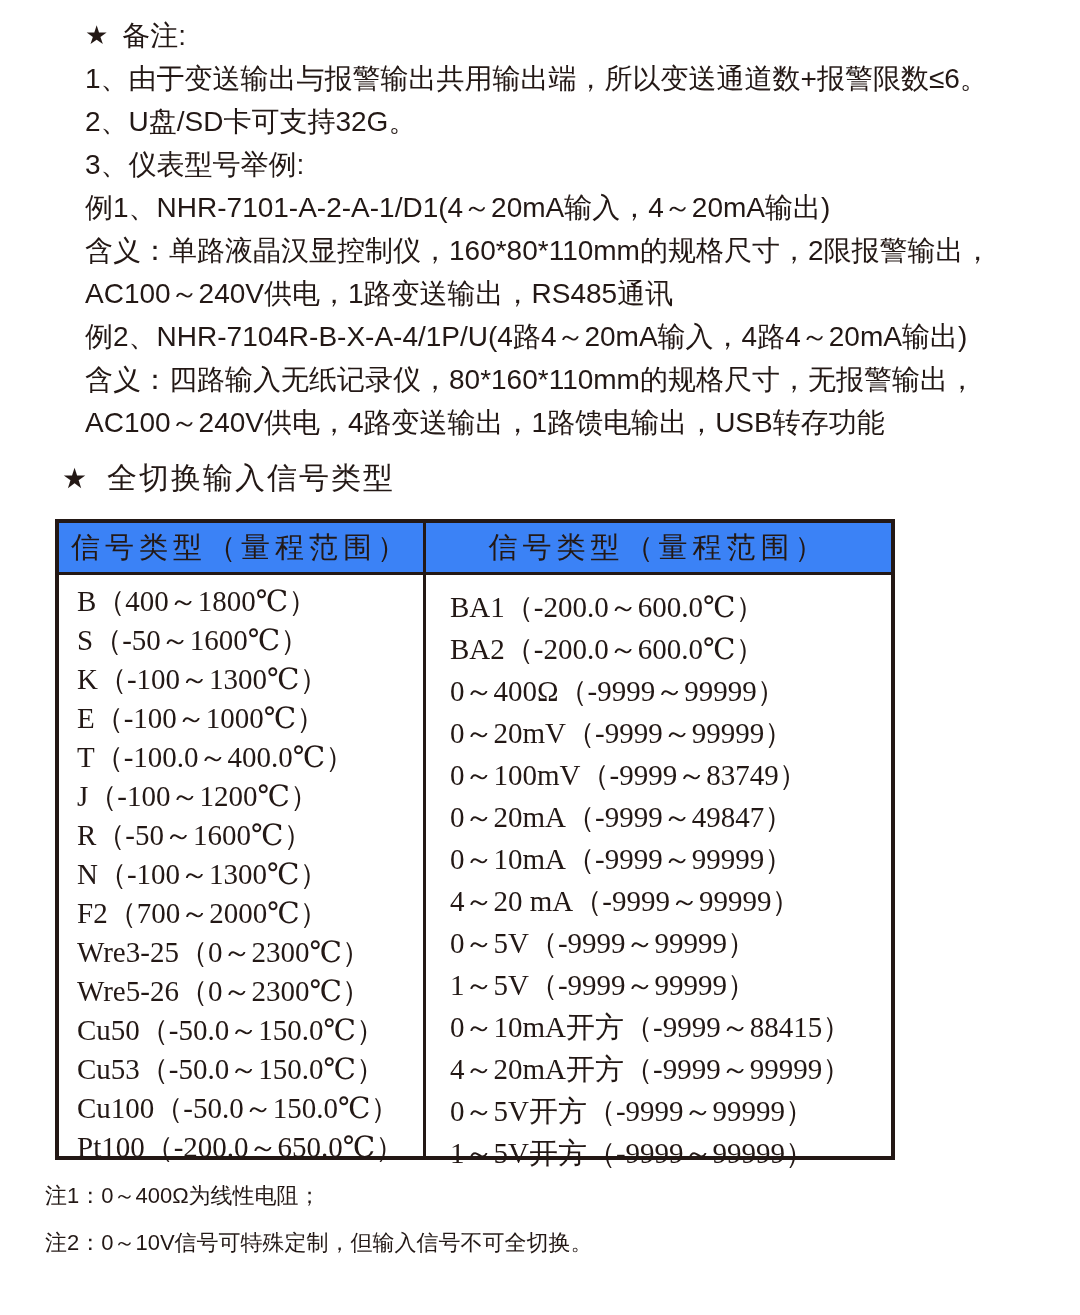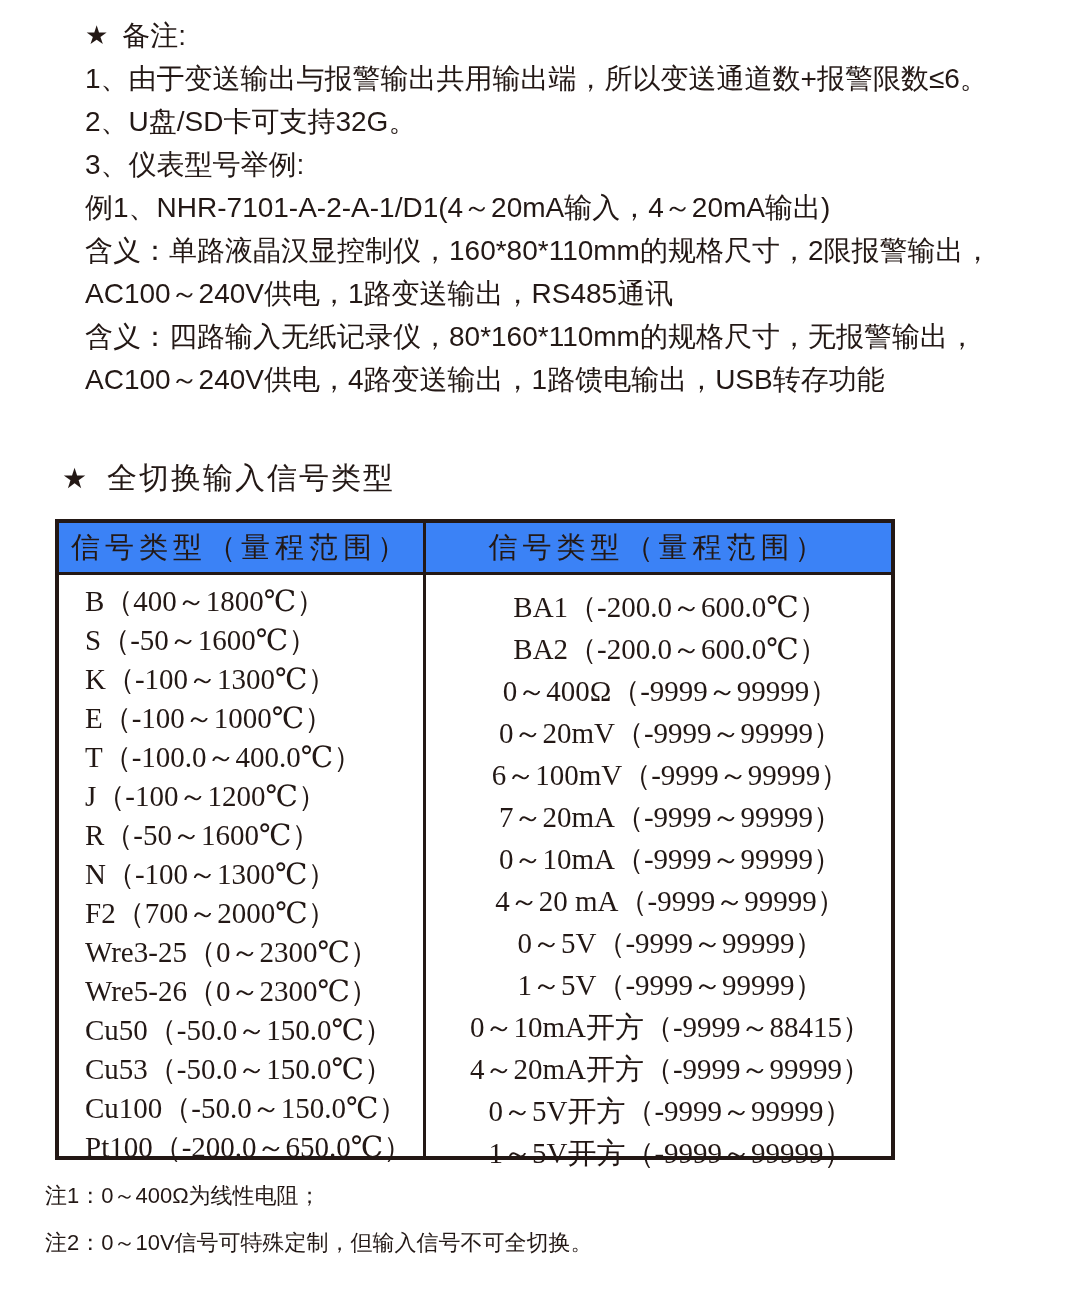--- a/index.html
+++ b/index.html
@@ -66,27 +66,27 @@
   }
   .th-left{width:367px;border-right:3px solid #231815;box-sizing:border-box;}
   .th-right{flex:1;}
   .table-body{display:flex;flex:1;min-height:0;}
   .col-left{
     width:367px;
     border-right:3px solid #231815;
     box-sizing:border-box;
     padding:7px 0 0 18px;
   }
-  .col-right{flex:1;padding:11px 0 0 24px;text-align:center;}
+  .col-right{flex:1;padding:11px 0 0 24px;}
   .cell-line{
     font-family:"Liberation Serif","DejaVu Serif",serif;
     font-size:29px;
     white-space:nowrap;
   }
-  .col-left .cell-line{line-height:39px;margin-left:8px;}
+  .col-left .cell-line{line-height:39px;}
   .col-right .cell-line{line-height:42px;}
   
   .table-notes{
     position:absolute;
     left:45px;
     top:1172px;
     font-size:22px;
     line-height:47px;
   }
   .note-line{white-space:nowrap;}
@@ -100,20 +100,21 @@
     <div class="remarks-title">
       <span class="star">★</span>
       <span>备注:</span>
     </div>
     <div class="remark-line">1、由于变送输出与报警输出共用输出端，所以变送通道数+报警限数≤6。</div>
     <div class="remark-line">2、U盘/SD卡可支持32G。</div>
     <div class="remark-line">3、仪表型号举例:</div>
     <div class="remark-line">例1、NHR-7101-A-2-A-1/D1(4～20mA输入，4～20mA输出)</div>
     <div class="remark-line">含义：单路液晶汉显控制仪，160*80*110mm的规格尺寸，2限报警输出，</div>
     <div class="remark-line">AC100～240V供电，1路变送输出，RS485通讯</div>
+    <div class="remark-line">例2、NHR-7104R-B-X-A-4/1P/U(4路4～20mA输入，4路4～20mA输出)</div>
     <div class="remark-line">含义：四路输入无纸记录仪，80*160*110mm的规格尺寸，无报警输出，</div>
     <div class="remark-line">AC100～240V供电，4路变送输出，1路馈电输出，USB转存功能</div>
   </div>
 
   <div class="section-heading">
     <span class="star">★</span>
     <span>全切换输入信号类型</span>
   </div>
 
   <div class="signal-table">
@@ -137,22 +138,22 @@
         <div class="cell-line">Cu50（-50.0～150.0℃）</div>
         <div class="cell-line">Cu53（-50.0～150.0℃）</div>
         <div class="cell-line">Cu100（-50.0～150.0℃）</div>
         <div class="cell-line">Pt100（-200.0～650.0℃）</div>
       </div>
       <div class="col-right">
         <div class="cell-line">BA1（-200.0～600.0℃）</div>
         <div class="cell-line">BA2（-200.0～600.0℃）</div>
         <div class="cell-line">0～400Ω（-9999～99999）</div>
         <div class="cell-line">0～20mV（-9999～99999）</div>
-        <div class="cell-line">6～100mV（-9999～99999）</div>
-        <div class="cell-line">7～20mA（-9999～99999）</div>
+        <div class="cell-line">0～100mV（-9999～83749）</div>
+        <div class="cell-line">0～20mA（-9999～49847）</div>
         <div class="cell-line">0～10mA（-9999～99999）</div>
         <div class="cell-line">4～20 mA（-9999～99999）</div>
         <div class="cell-line">0～5V（-9999～99999）</div>
         <div class="cell-line">1～5V（-9999～99999）</div>
         <div class="cell-line">0～10mA开方（-9999～88415）</div>
         <div class="cell-line">4～20mA开方（-9999～99999）</div>
         <div class="cell-line">0～5V开方（-9999～99999）</div>
         <div class="cell-line">1～5V开方（-9999～99999）</div>
       </div>
     </div>

